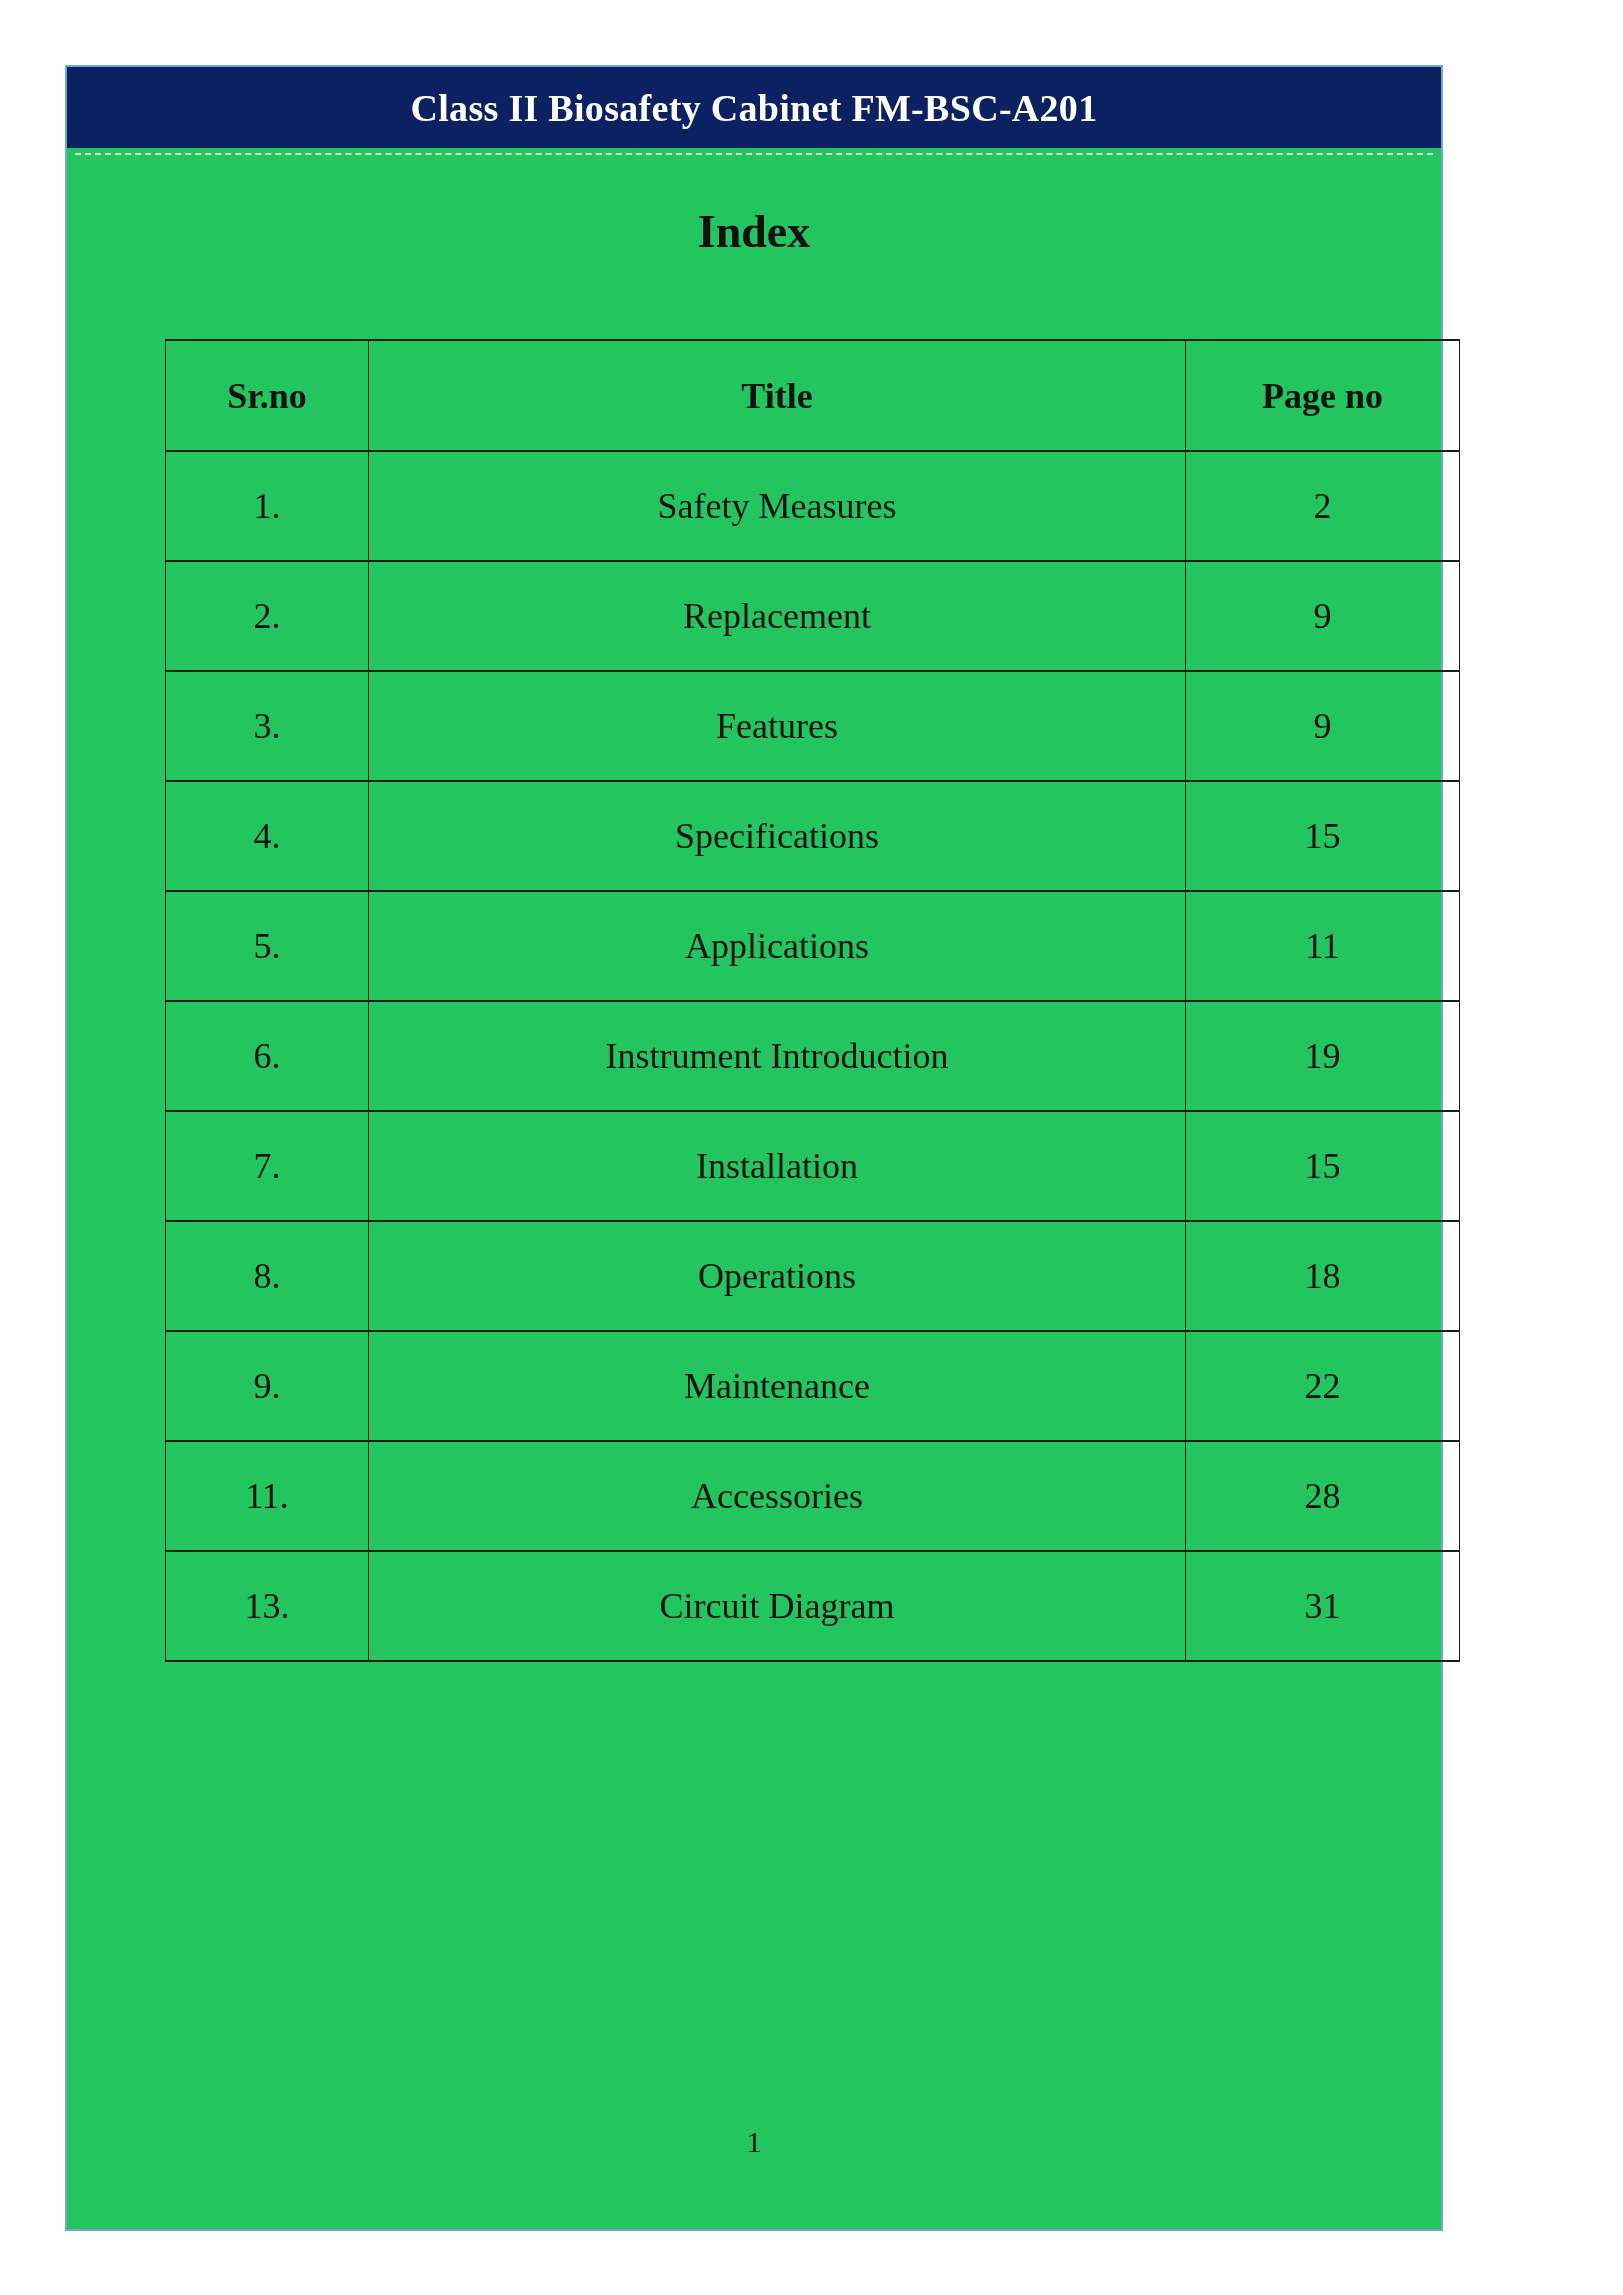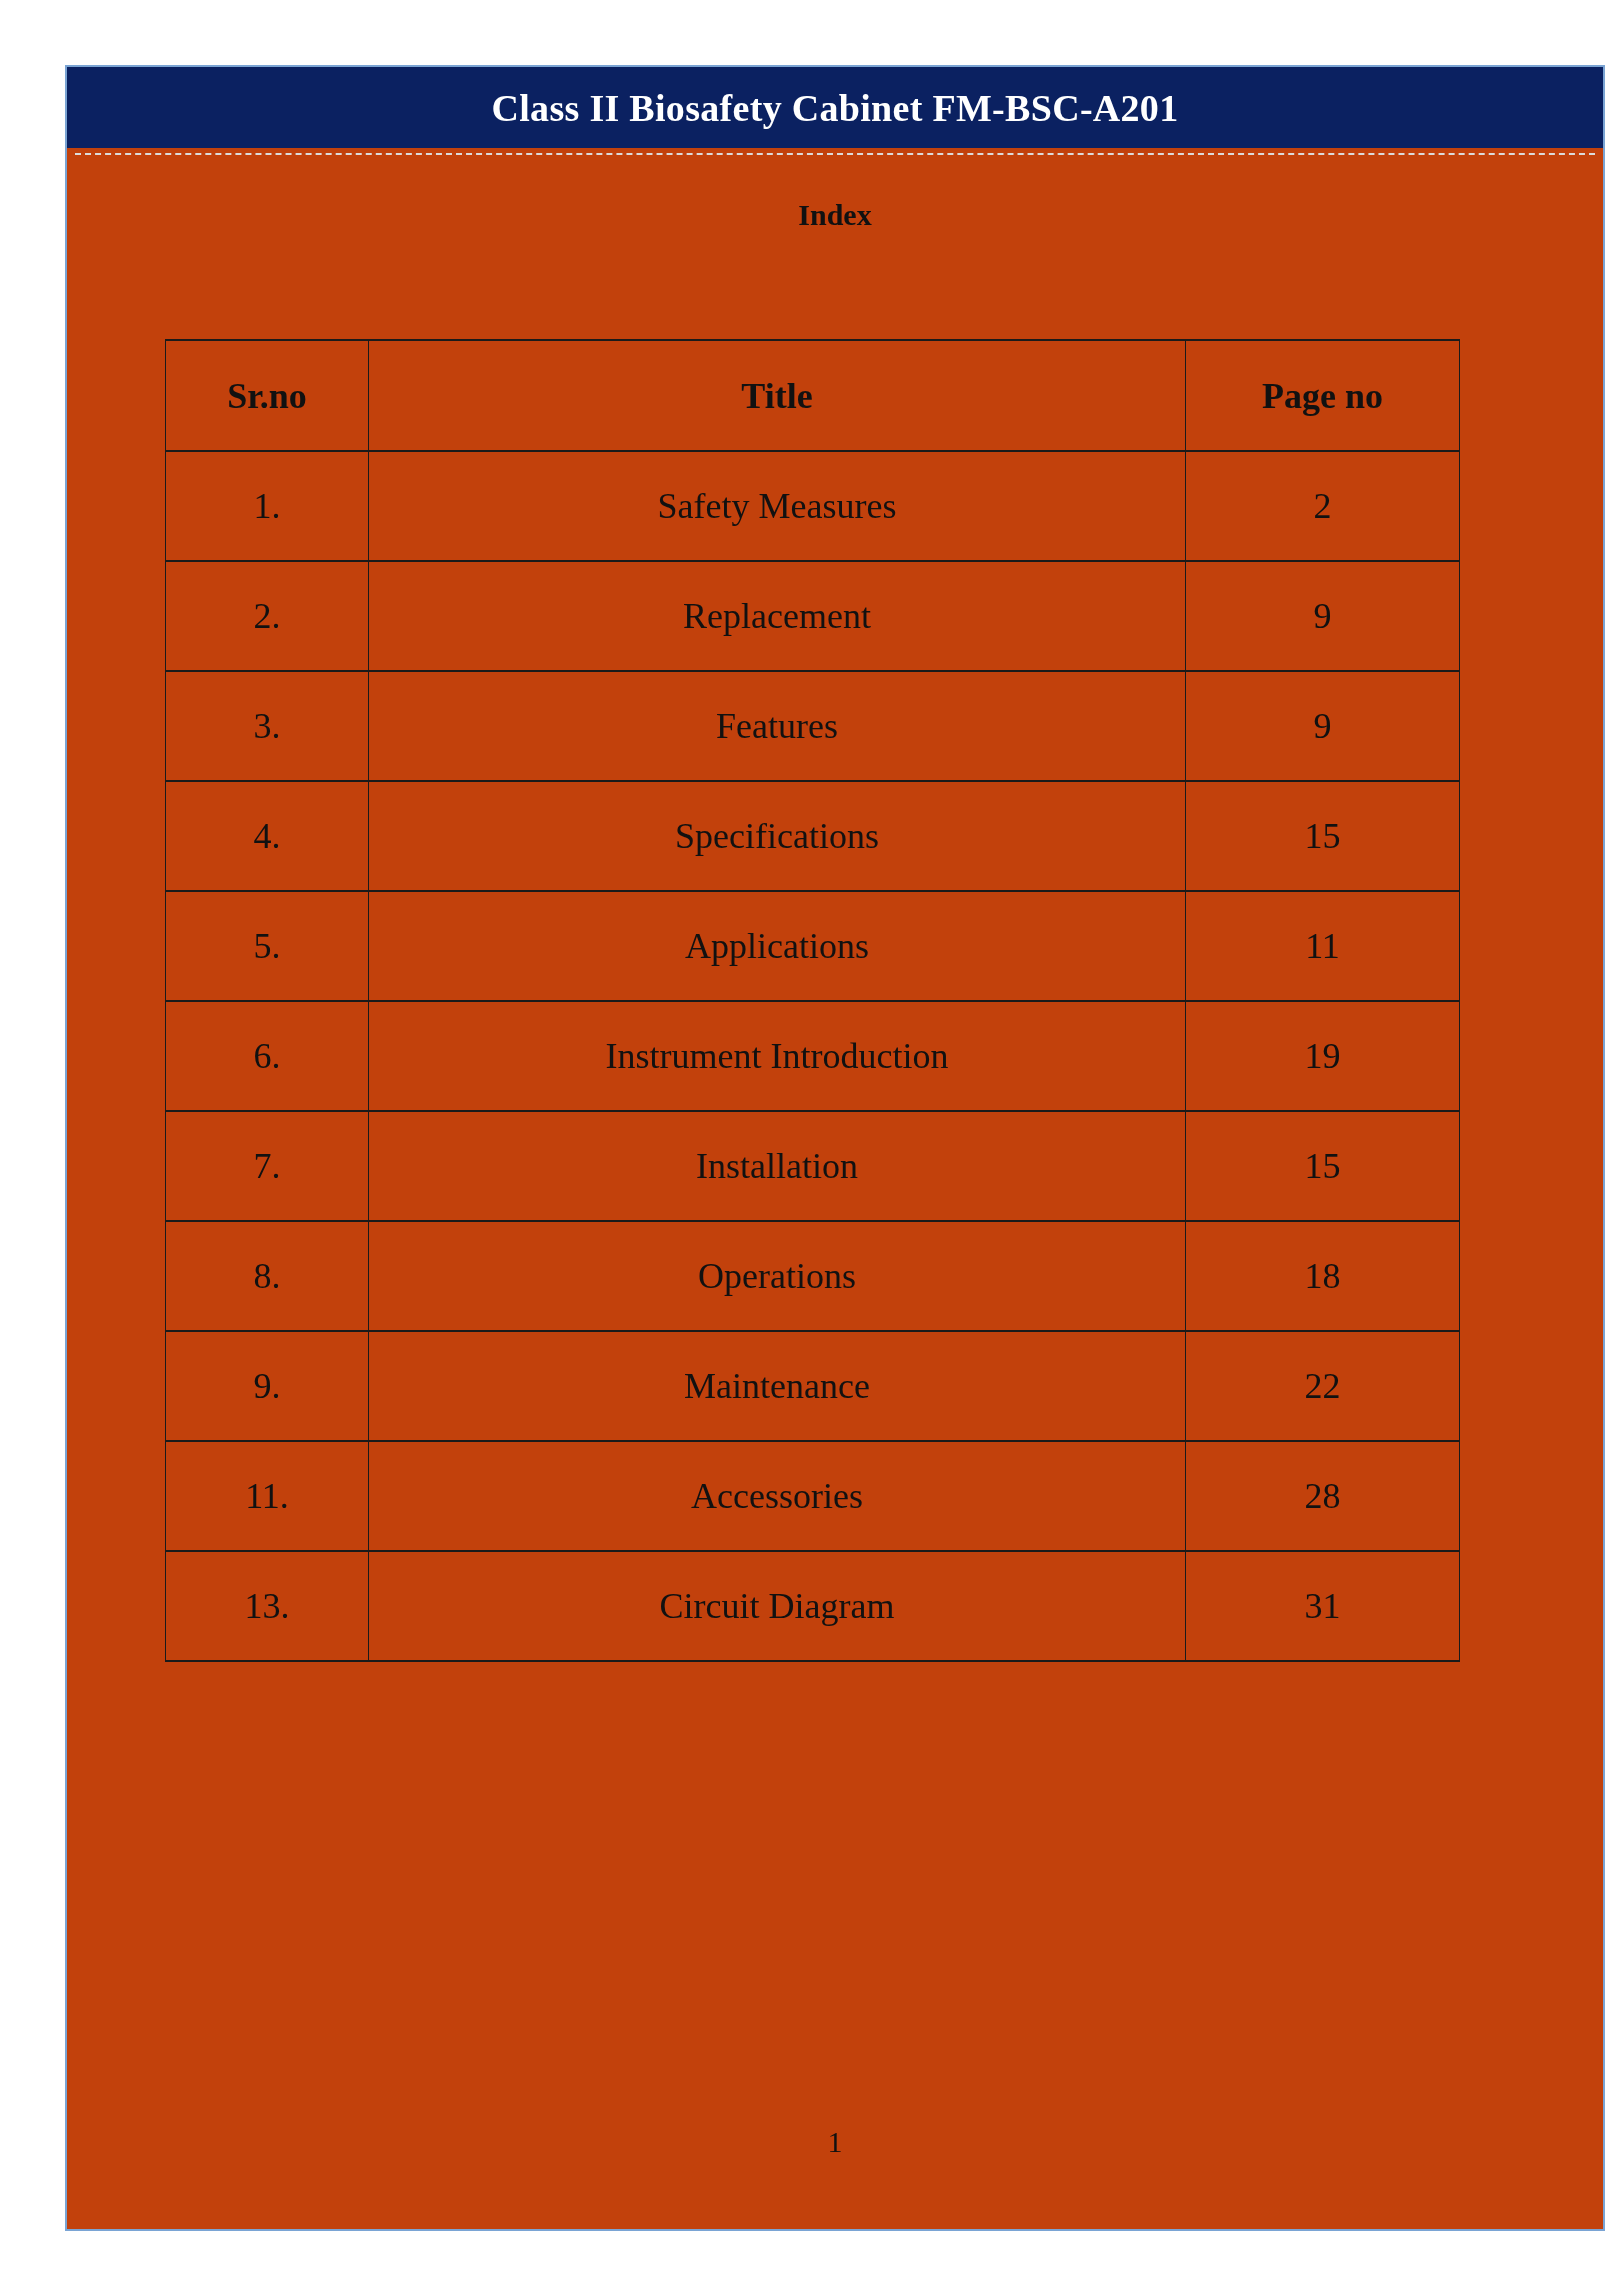--- a/index.html
+++ b/index.html
@@ -14,23 +14,23 @@
   body{
     width:1623px;height:2295px;
     background:#ffffff;
     position:relative;
     font-family:"Liberation Serif","DejaVu Serif",serif;
     color:var(--text);
   }
   .page-frame{
     position:absolute;
     left:65px;top:65px;
-    width:1540px;height:2166px;
+    width:1378px;height:2166px;
     border:2px solid var(--page-border);
-    background:#c2410c;
+    background:#22c55e;
   }
   .header-banner{
     position:absolute;
     left:0;top:0;right:0;
     height:81px;
     background:var(--banner-bg);
     display:flex;align-items:center;justify-content:center;
   }
   .document-title{
     color:var(--banner-text);
@@ -41,23 +41,23 @@
   }
   .banner-shadow-line{
     position:absolute;
     left:7.9px;right:7.9px;top:86px;
     border-top:2px dashed #dcdcdc;
   }
   .index-heading{
     position:absolute;
     left:0;right:0;
     top:133px;
-    margin:0;
+    margin:9px;
     text-align:center;
-    font-size:30px;
+    font-size:46px;
     font-weight:bold;
     line-height:1;
   }
   table.index-table{
     position:absolute;
     left:98px;top:272px;
     width:1294px;
     border-collapse:collapse;
     table-layout:fixed;
   }

